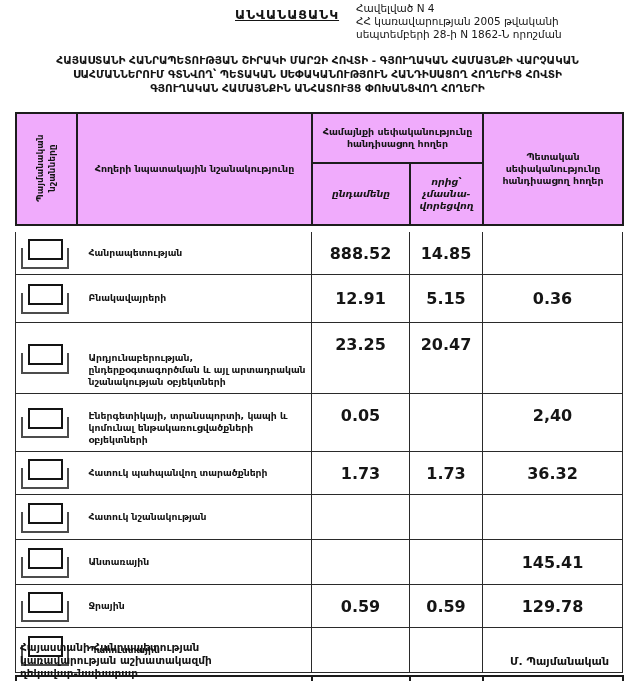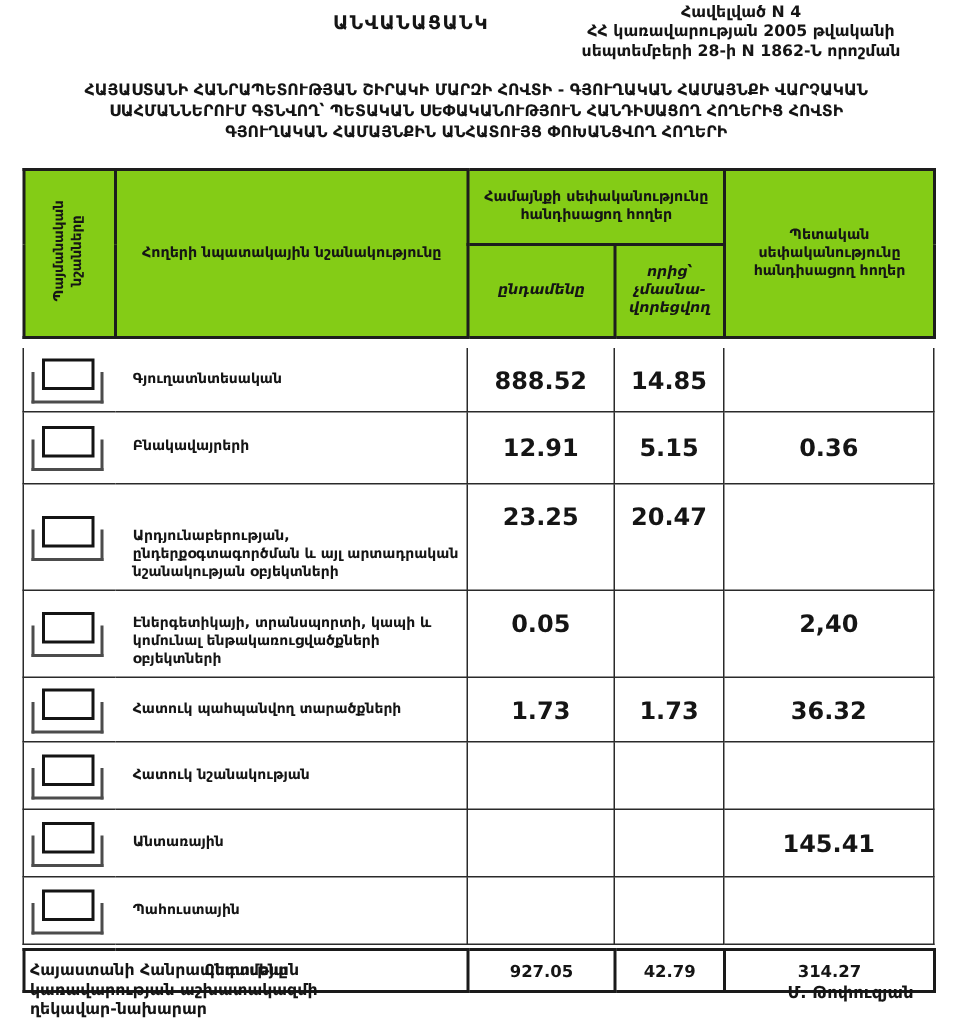--- a/index.html
+++ b/index.html
@@ -2,40 +2,40 @@
 <html><head>
 <meta charset="utf-8">
 <style>
   html,body{margin:0;padding:0;background:#ffffff;}
   .doc{
     position:relative;width:635px;height:681px;background:#fff;
     font-family:"DejaVu Sans",sans-serif;color:#151515;overflow:hidden;
   }
   
   .page-title{
-    position:absolute;left:222px;top:7px;
-    font-size:12.5px;font-weight:bold;letter-spacing:1px;
+    position:absolute;left:235px;top:7px;
+    font-size:12.5px;font-weight:bold;letter-spacing:1px;text-decoration:underline;
   }
   .appendix{
     position:absolute;top:2px;right:3px;width:276px;
-    text-align:center;font-size:10.5px;font-weight:bold;line-height:1.22;
+    font-size:10.5px;font-weight:normal;line-height:1.22;
   }
   .subtitle{
     position:absolute;top:53px;left:8px;width:619px;
     text-align:center;font-size:10.5px;font-weight:bold;line-height:1.35;
   }
   
   .tablewrap{position:absolute;top:112px;left:15px;width:607px;}
   table{border-collapse:collapse;table-layout:fixed;width:607px;}
   col.c-sym{width:61px;}col.c-name{width:235px;}col.c-tot{width:98px;}
   col.c-ofw{width:73px;}col.c-state{width:140px;}
 
   .hdr td{
     border:2px solid #1d1d1d;text-align:center;vertical-align:middle;
-    font-size:9.5px;font-weight:bold;padding:2px 3px;line-height:1.25;background:#84cc16;
+    font-size:9.5px;font-weight:bold;padding:2px 3px;line-height:1.25;background:#f0abfc;
   }
   .hdr tr.h1 td{height:44px;}
   .hdr tr.h2 td{height:56px;font-style:italic;}
   .vertical{
     display:inline-block;writing-mode:vertical-rl;transform:rotate(180deg);
     font-size:9px;line-height:1.35;max-height:96px;white-space:normal;
   }
 
   .body-t{margin-top:6px;}
   .body-t td{
@@ -139,21 +139,21 @@
           <col class="c-ofw">
           <col class="c-state">
         </colgroup>
       <tbody>
           <tr class="r1">
         <td class="sym-cell">
               <div class="sym">
                 <span class="sym-inner"></span>
               </div>
             </td>
-        <td class="name">Գյուղատնտեսական</td>
+        <td class="name">Հանրապետության</td>
         <td class="num">888.52</td>
         <td class="num">14.85</td>
         <td class="num"></td>
       </tr>
       <tr class="r2">
         <td class="sym-cell">
               <div class="sym">
                 <span class="sym-inner"></span>
               </div>
             </td>
@@ -209,20 +209,31 @@
       <tr class="r7">
         <td class="sym-cell">
               <div class="sym">
                 <span class="sym-inner"></span>
               </div>
             </td>
         <td class="name">Անտառային</td>
         <td class="num"></td>
         <td class="num"></td>
         <td class="num">145.41</td>
+      </tr>
+      <tr class="r8">
+        <td class="sym-cell">
+              <div class="sym">
+                <span class="sym-inner"></span>
+              </div>
+            </td>
+        <td class="name">Ջրային</td>
+        <td class="num">0.59</td>
+        <td class="num">0.59</td>
+        <td class="num">129.78</td>
       </tr>
       <tr class="r9">
         <td class="sym-cell">
               <div class="sym">
                 <span class="sym-inner"></span>
               </div>
             </td>
         <td class="name">Պահուստային</td>
         <td class="num"></td>
         <td class="num"></td>
@@ -249,15 +260,15 @@
     </tbody>
       </table>
   </div>
 
   <div class="footer-left">
     <div>Հայաստանի Հանրապետության</div>
     <div>կառավարության աշխատակազմի</div>
     <div>ղեկավար-նախարար</div>
   </div>
 
-  <div class="signature">Մ. Թոփուզյան</div>
+  <div class="signature">Մ. Պայմանական</div>
 
 </div>
 
 </body></html>

